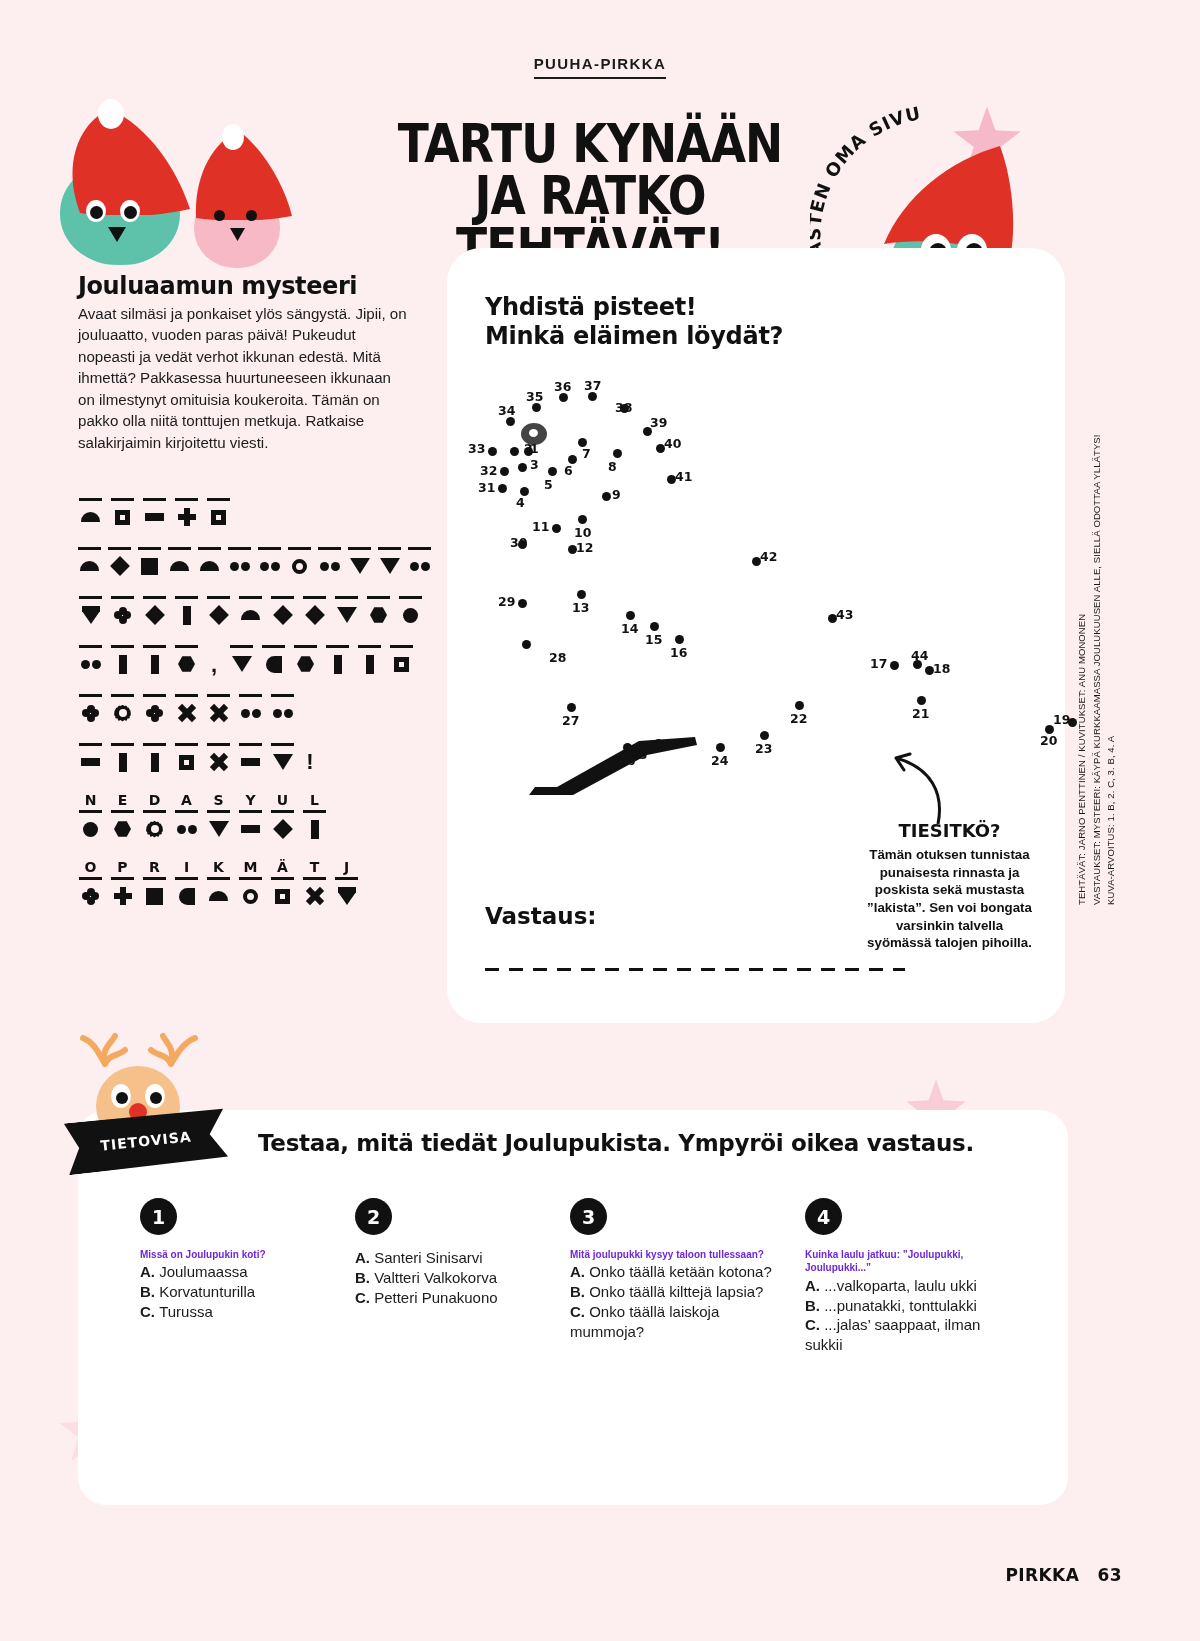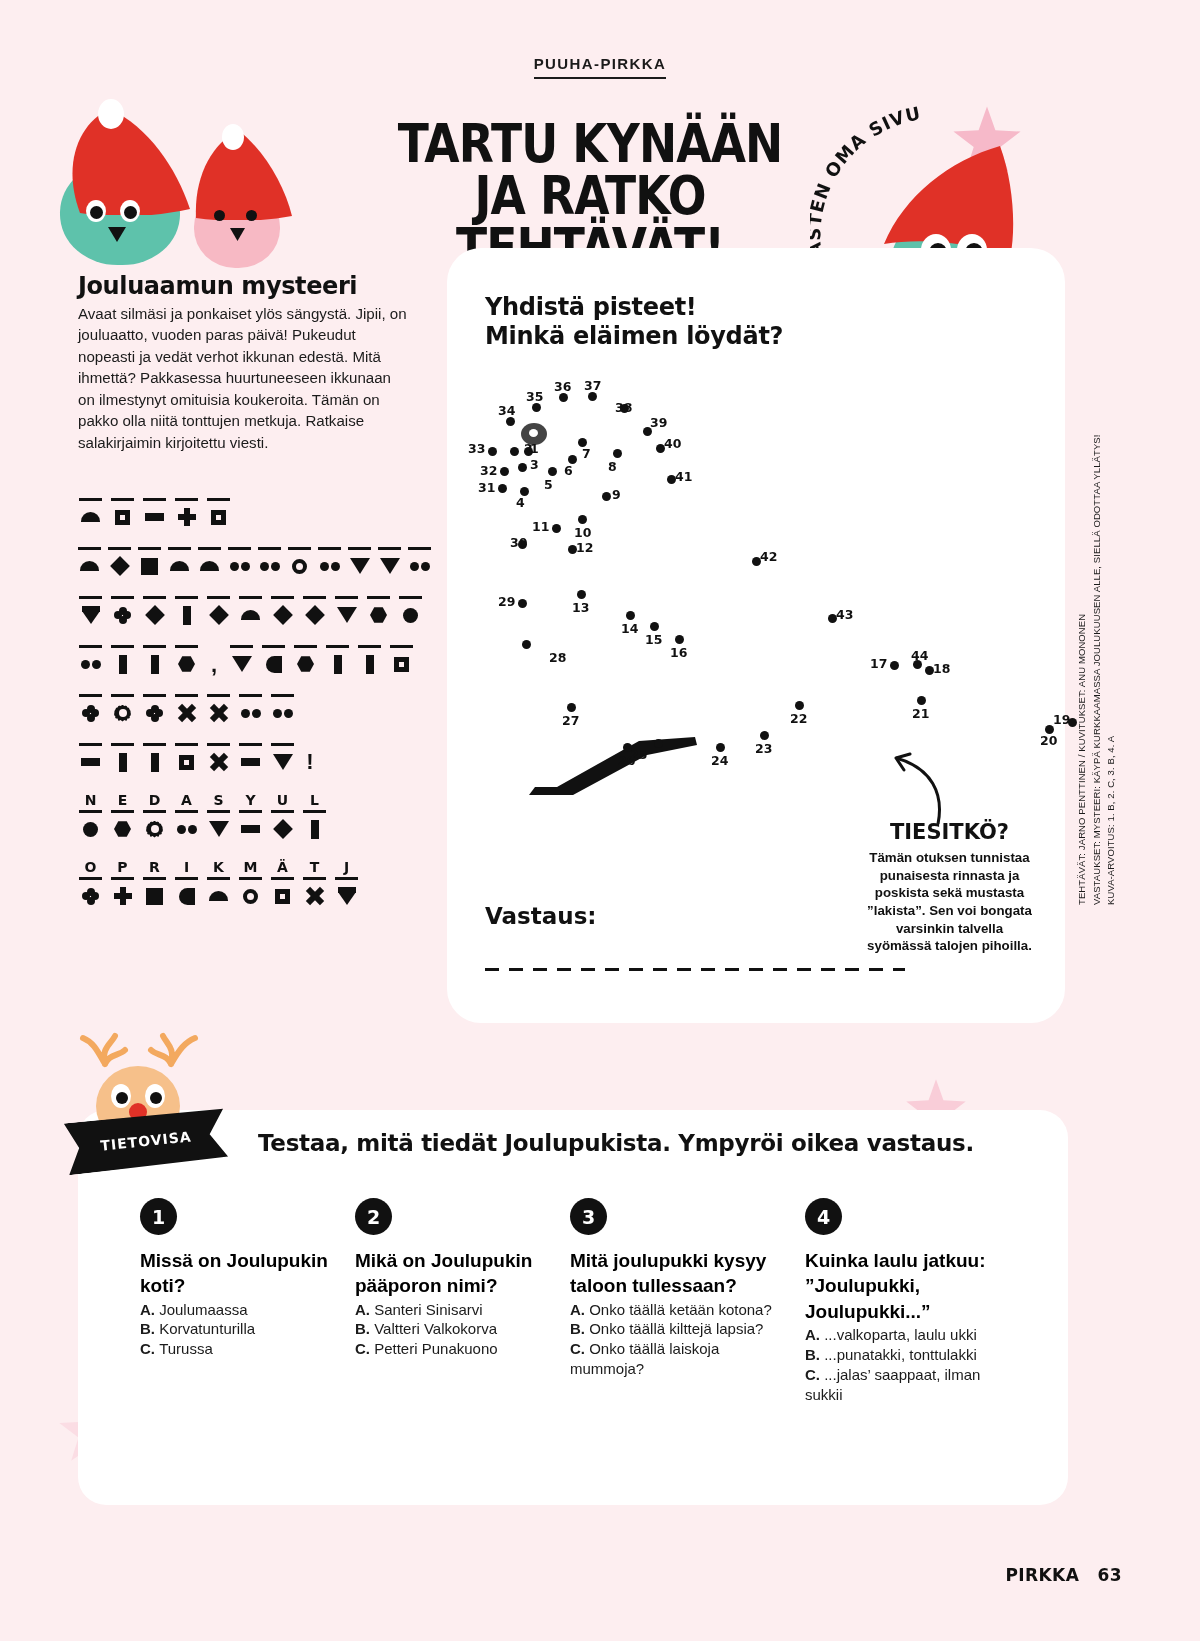--- a/index.html
+++ b/index.html
@@ -129,21 +129,21 @@
   .eye-big { position:absolute; width:26px; height:22px; border-radius:50%;
              background:#444; display:flex; align-items:center; justify-content:center; }
   .eye-big i { width:9px; height:8px; background:#fff; border-radius:50%; margin-left:-2px; margin-top:-2px; display:block; }
 
   .vastaus-label { position:absolute; left:38px; top:655px; font-size:23px;
                    font-weight:bold; color:#111; font-family:"DejaVu Sans", sans-serif; }
   .answer-line { position:absolute; left:38px; top:720px; width:420px; height:3px;
                  background: repeating-linear-gradient(to right,#111 0 14px,transparent 14px 24px); }
 
   .tiesitko { position:absolute; left:862px; top:820px; width:175px; text-align:center; }
-  .tiesitko h4 { font-size:21px; font-weight:bold; color:#111;
+  .tiesitko h4 { font-size:18px; font-weight:bold; color:#111;
                  font-family:"DejaVu Sans", sans-serif; margin-bottom:5px; }
   .tiesitko p { font-size:13.3px; line-height:1.33; font-weight:bold; color:#111; }
 
   
   .quizband {
     position:absolute; left:78px; top:1110px; width:990px; height:395px;
     background:#fff; border-radius:28px;
   }
   .ribbon {
     position:absolute; left:66px; top:1115px; width:160px; height:52px;
@@ -153,21 +153,21 @@
   }
   .ribbon span { color:#fff; font-size:14px; font-weight:bold; letter-spacing:1px;
                  font-family:"DejaVu Sans", sans-serif; }
   .quiz-intro { position:absolute; left:258px; top:1130px; font-size:23px; font-weight:bold;
                 color:#111; font-family:"DejaVu Sans", sans-serif; letter-spacing:-0.3px; }
   .qcol { position:absolute; top:1198px; width:215px; }
   .qnum { width:37px; height:37px; border-radius:50%; background:#111; color:#fff;
           display:flex; align-items:center; justify-content:center;
           font-size:19px; font-weight:bold; font-family:"DejaVu Sans", sans-serif;
           margin-bottom:13px; }
-  .qtext { font-size:19px; font-weight:bold; line-height:1.33; color:#000000; margin-bottom:1px; }
+  .qtext { font-size:10px; font-weight:bold; line-height:1.33; color:#6d28d9; margin-bottom:1px; }
   .qopt { font-size:15px; line-height:1.33; color:#1b1b1b; }
   .qopt b { font-weight:bold; }
 
   
   .reindeer { position:absolute; left:75px; top:1030px; width:130px; height:110px; }
 
   
   .credits {
     position:absolute; left:1075px; top:905px;
     width:560px; transform: rotate(-90deg); transform-origin: left top;
@@ -895,21 +895,20 @@
   <div id="quizHost">
       <div class="qcol" style="left: 140px;">
         <div class="qnum">1</div>
         <div class="qtext">Missä on Joulupukin koti?</div>
         <div class="qopt"><b>A. </b><span>Joulumaassa</span></div>
         <div class="qopt"><b>B. </b><span>Korvatunturilla</span></div>
         <div class="qopt"><b>C. </b><span>Turussa</span></div>
       </div>
       <div class="qcol" style="left: 355px;">
         <div class="qnum">2</div>
-        <div class="qtext">Mikä on Joulupukin pääporon nimi?</div>
         <div class="qopt"><b>A. </b><span>Santeri Sinisarvi</span></div>
         <div class="qopt"><b>B. </b><span>Valtteri Valkokorva</span></div>
         <div class="qopt"><b>C. </b><span>Petteri Punakuono</span></div>
       </div>
       <div class="qcol" style="left: 570px;">
         <div class="qnum">3</div>
         <div class="qtext">Mitä joulupukki kysyy taloon tullessaan?</div>
         <div class="qopt"><b>A. </b><span>Onko täällä ketään kotona?</span></div>
         <div class="qopt"><b>B. </b><span>Onko täällä kilttejä lapsia?</span></div>
         <div class="qopt"><b>C. </b><span>Onko täällä laiskoja mummoja?</span></div>

